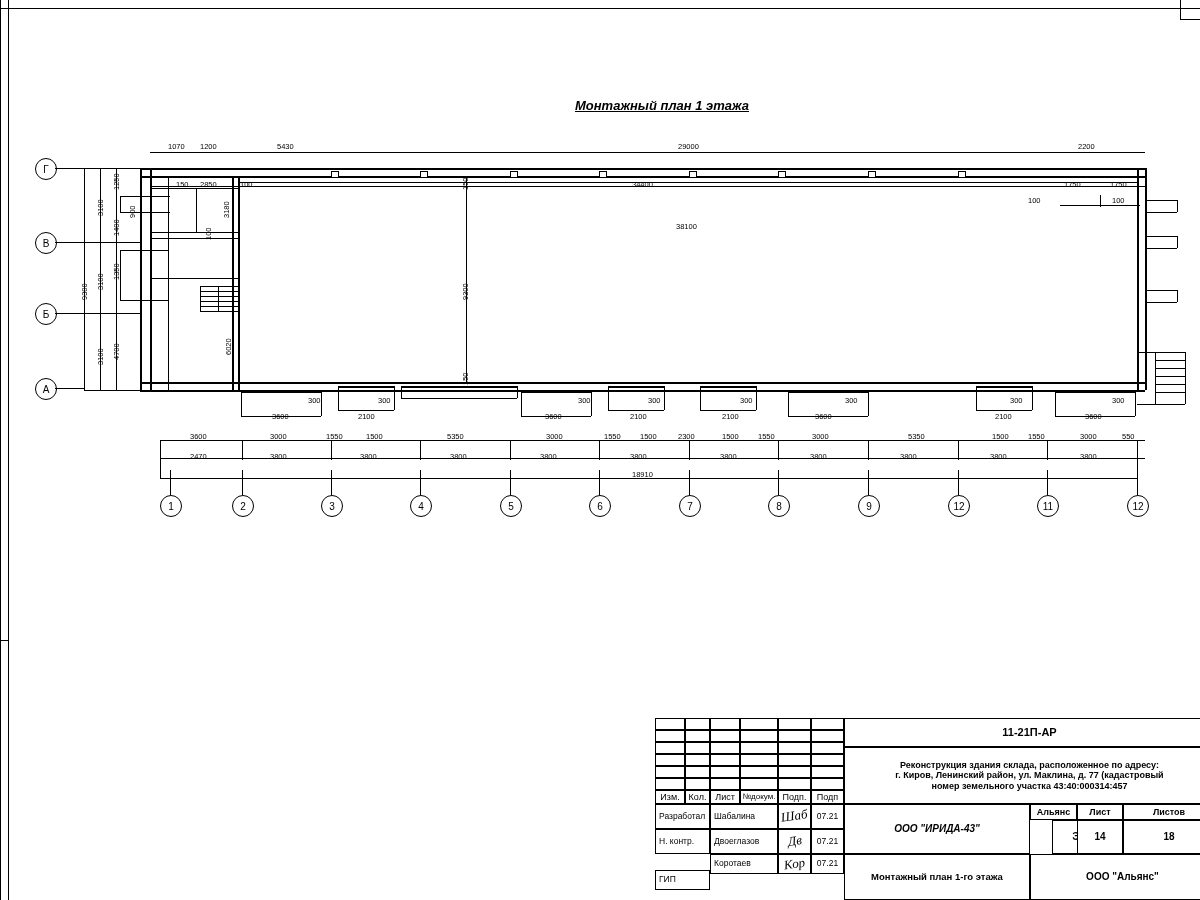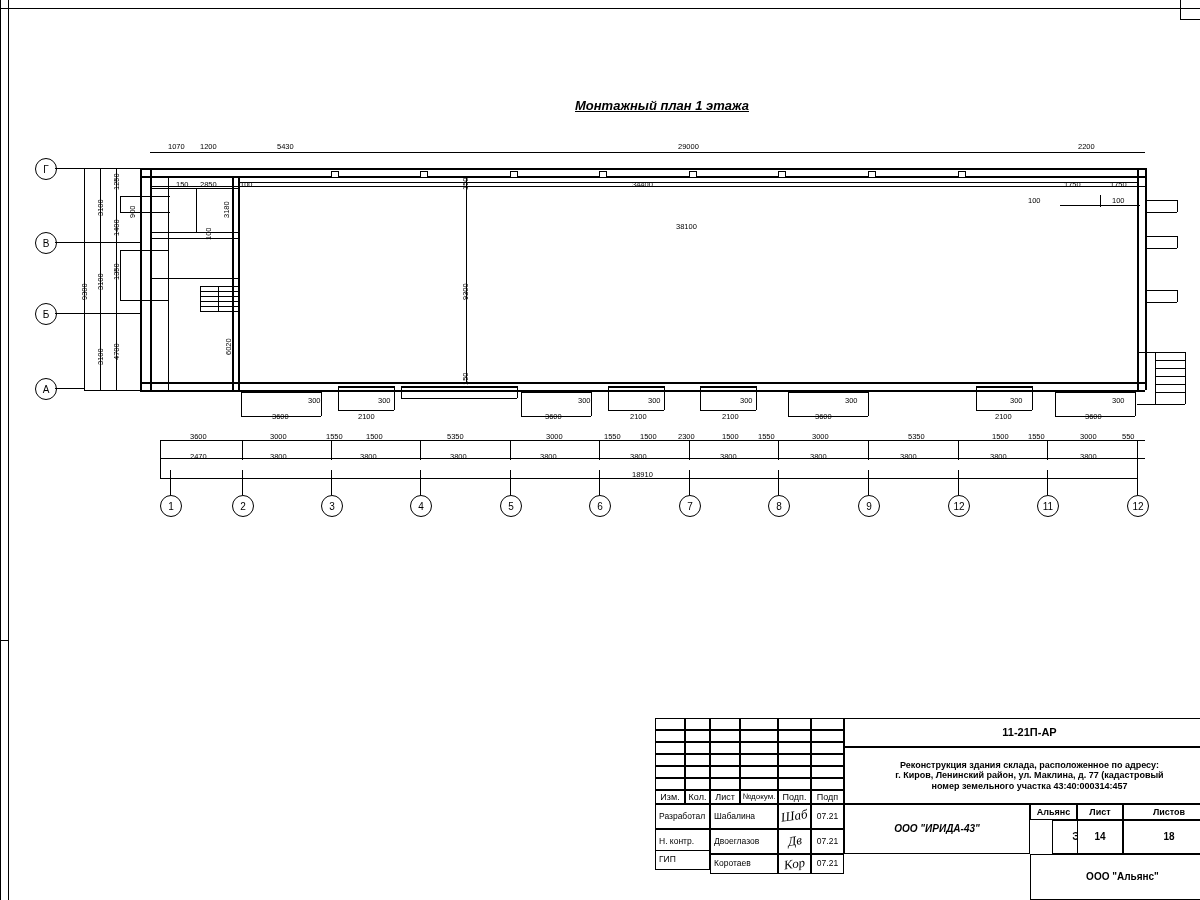--- a/index.html
+++ b/index.html
@@ -414,38 +414,39 @@
       </div>
     <div class="cell" style="left:156px;top:86px;width:33px; height:25px; font-size:8.5px;">07.21</div>
 
     <div class="cell left" style="left:0;   top:111px; width:55px; height:25px; font-size:8.5px;">Н. контр.</div>
     <div class="cell left" style="left:55px;top:111px; width:68px; height:25px; font-size:8.5px;">Двоеглазов</div>
     <div class="cell" style="left:123px;top:111px;width:33px; height:25px;">
         <span class="sig">Дв</span>
       </div>
     <div class="cell" style="left:156px;top:111px;width:33px; height:25px; font-size:8.5px;">07.21</div>
 
-    <div class="cell left" style="left:0;   top:132px; width:55px; height:20px; font-size:8.5px;">ГИП</div>
+    <div class="cell left" style="left:0;   top:152px; width:55px; height:20px; font-size:8.5px;">ГИП</div>
     <div class="cell left" style="left:55px;top:136px; width:68px; height:20px; font-size:8.5px;">Коротаев</div>
     <div class="cell" style="left:123px;top:136px;width:33px; height:20px;">
         <span class="sig">Кор</span>
       </div>
     <div class="cell" style="left:156px;top:136px;width:33px; height:20px; font-size:8.5px;">07.21</div>
 
     <div class="cell bold" style="left:0;   top:-18px; width:560px; height:0px; border:none;"></div>
 
     <div class="cell bold" style="left:189px; top:0;   width:371px; height:29px; font-size:11px;">11-21П-АР</div>
 
     <div class="cell" style="left:189px; top:29px; width:371px; height:57px; font-size:9px; flex-direction:column;">
       <span style="font-weight:bold;">Реконструкция здания склада, расположенное по адресу:</span>
       <span style="font-weight:bold;">г. Киров, Ленинский район, ул. Маклина, д. 77 (кадастровый</span>
       <span style="font-weight:bold;">номер земельного участка 43:40:000314:457</span>
     </div>
 
     <div class="cell ital" style="left:189px; top:86px; width:186px; height:50px; font-size:10px;">ООО "ИРИДА-43"</div>
+    <div class="cell bold" style="left:189px; top:136px;width:186px; height:46px; font-size:9.5px;">Монтажный план 1-го этажа</div>
 
     <div class="cell bold" style="left:375px; top:86px; width:47px; height:16px; font-size:9px;">Альянс</div>
     <div class="cell bold" style="left:422px; top:86px; width:46px; height:16px; font-size:9px;">Лист</div>
     <div class="cell bold" style="left:468px; top:86px; width:92px; height:16px; font-size:9px;">Листов</div>
 
     <div class="cell bold" style="left:397px; top:102px; width:55px; height:34px; font-size:10px;">ЭП</div>
     <div class="cell bold" style="left:422px; top:102px; width:46px; height:34px; font-size:10px;">14</div>
     <div class="cell bold" style="left:468px; top:102px; width:92px; height:34px; font-size:10px;">18</div>
 
     <div class="cell bold" style="left:375px; top:136px; width:185px; height:46px; font-size:10px;">ООО "Альянс"</div>

